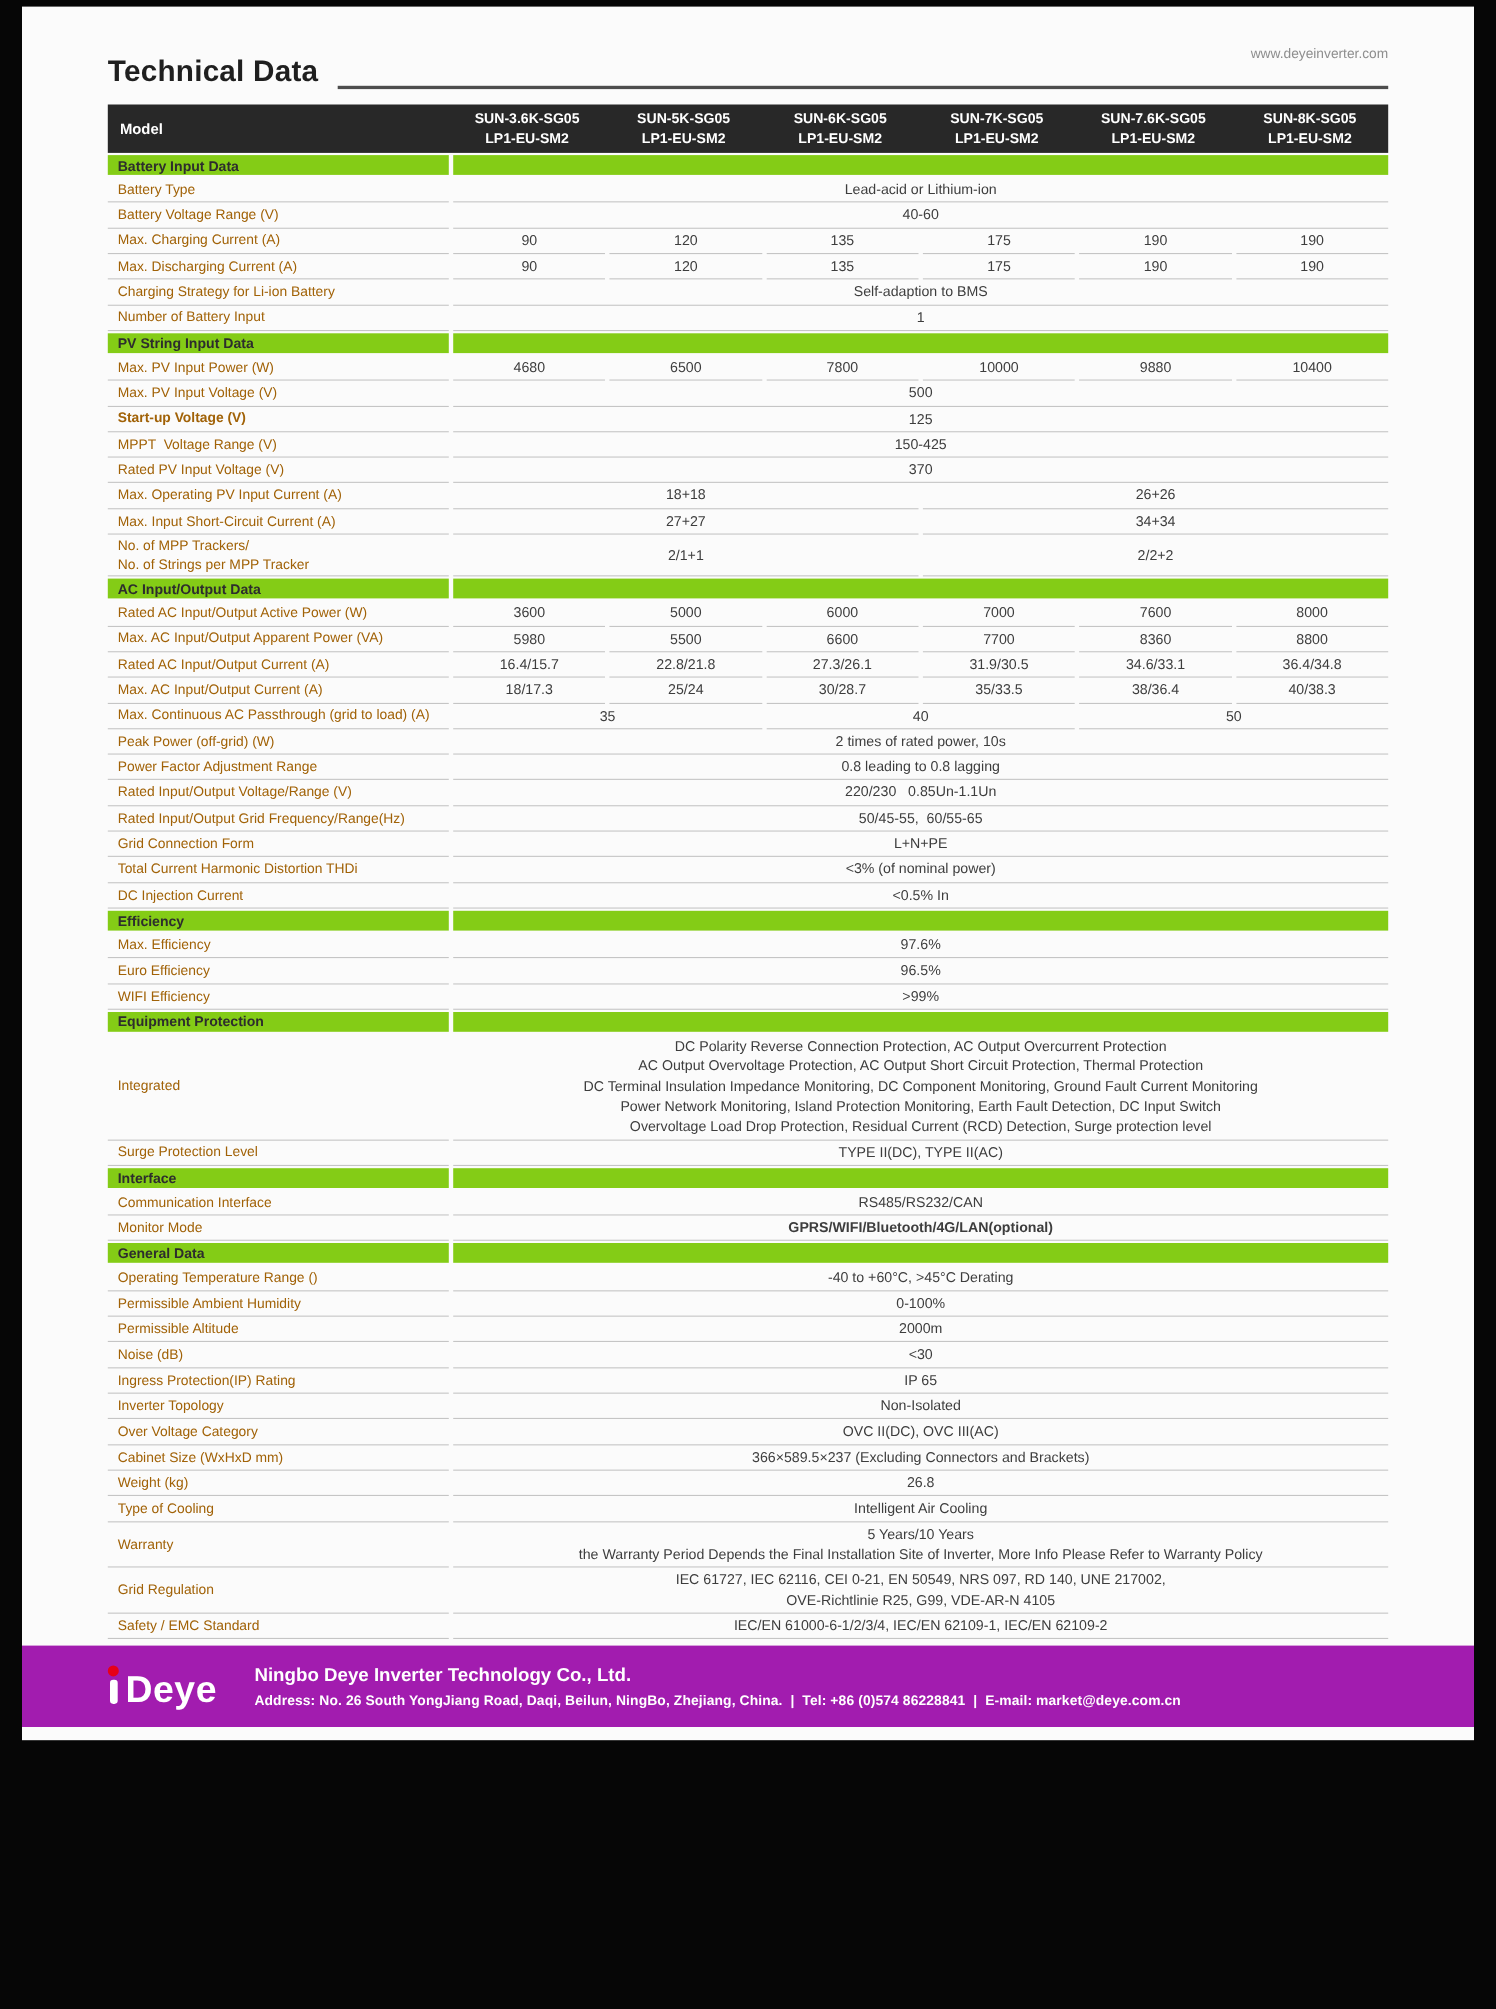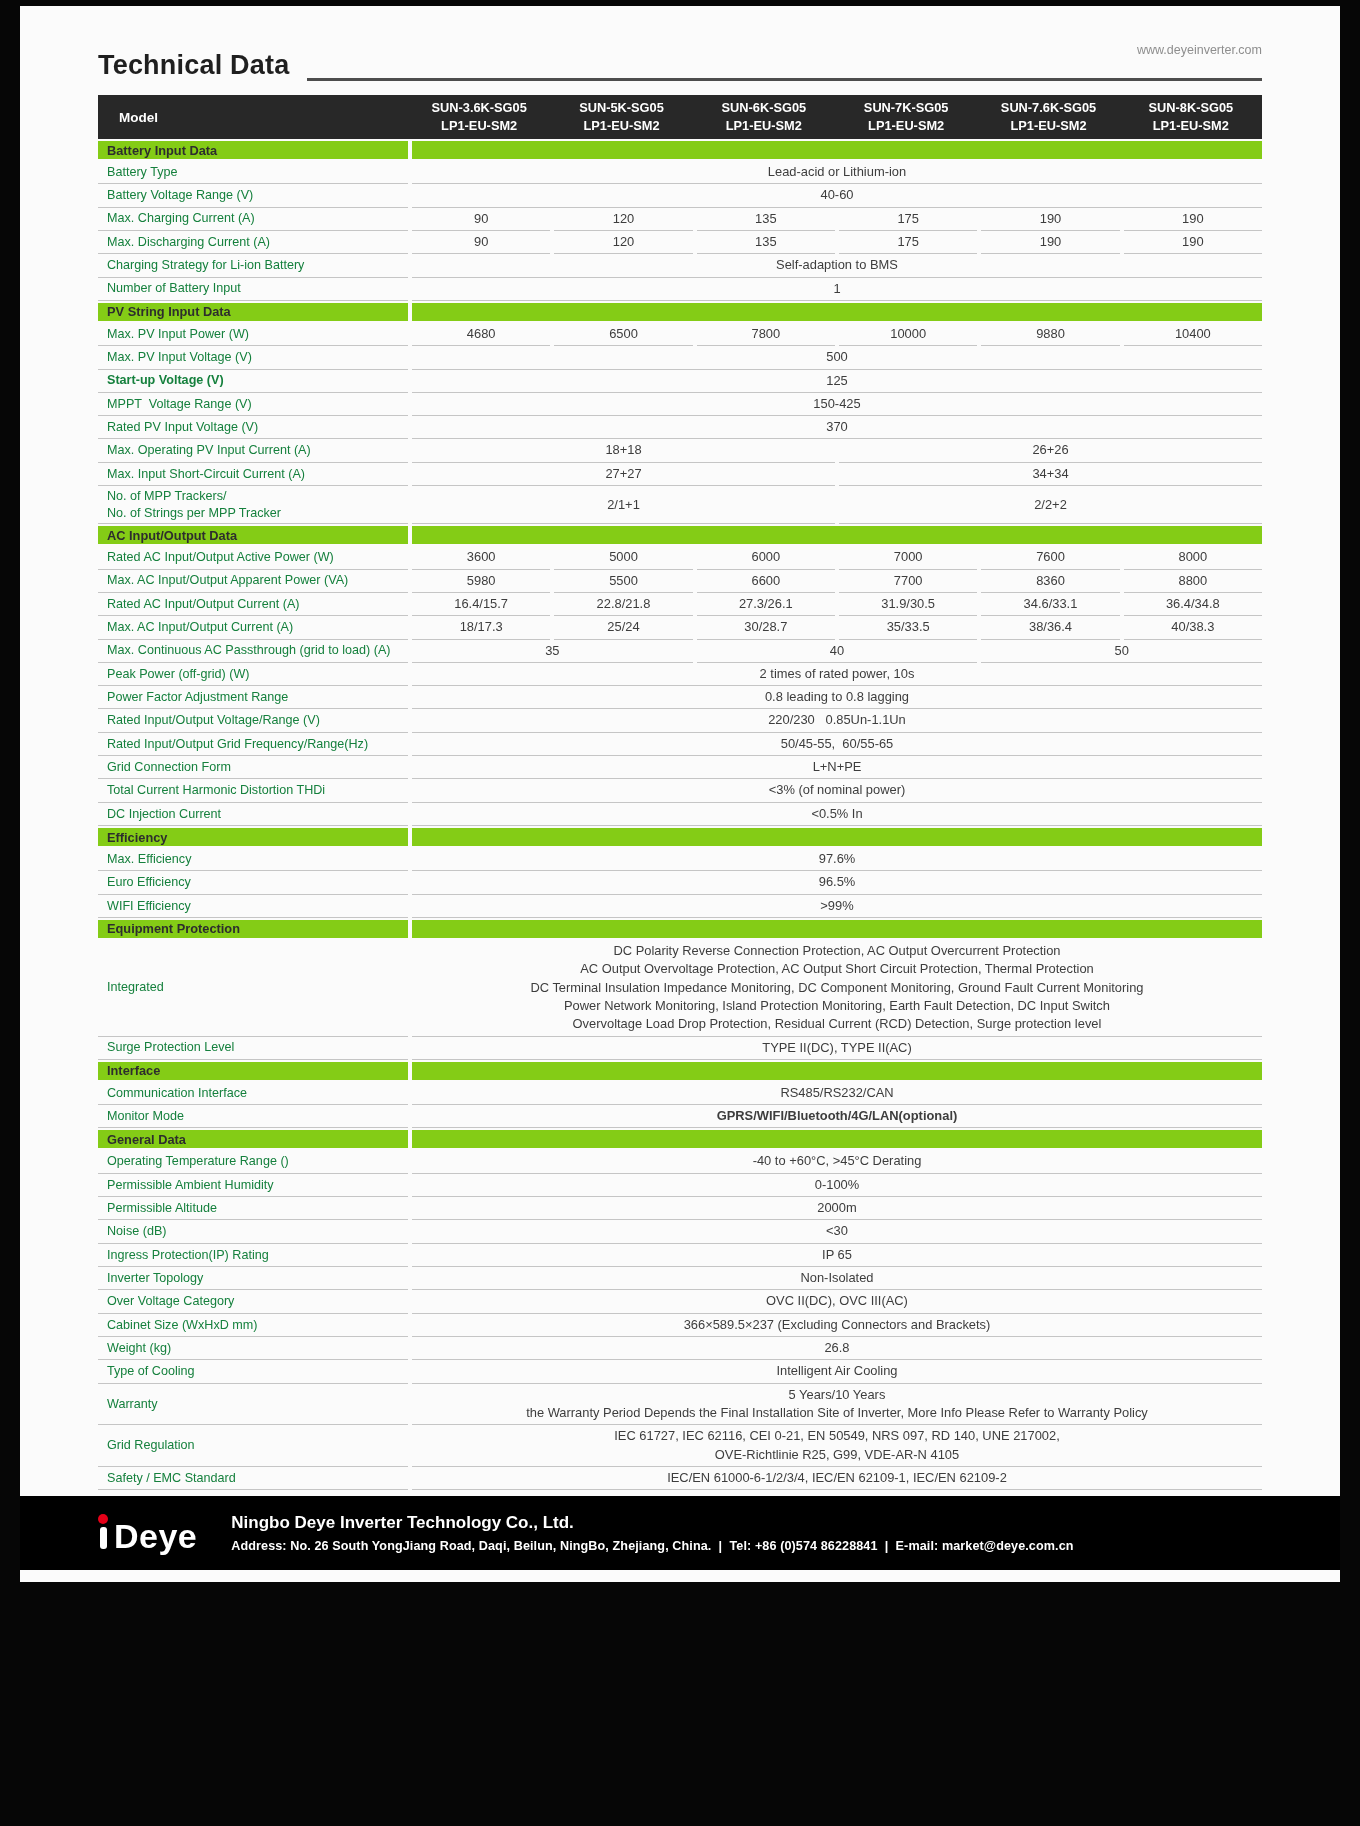--- a/index.html
+++ b/index.html
@@ -21,37 +21,37 @@
   .titlebar { display:flex; align-items:flex-end; }
   .title { font-size:27px; font-weight:bold; color:#1f1f1f; letter-spacing:0.2px; line-height:1.1; }
   .title-right { flex:1; margin-left:18px; border-bottom:3px solid #4d4d4d; padding-bottom:20px; text-align:right; }
   .website { font-size:12.5px; color:#8e8e8e; }
 
   .spec-table { margin-top:14px; }
   .thead {
     display:grid; grid-template-columns:310px repeat(6,1fr);
     background:#282828; color:#fff; min-height:44px; align-items:center;
   }
-  .thead-model { font-weight:bold; font-size:13.5px; padding-left:21px; }
+  .thead-model { font-weight:bold; font-size:13.5px; padding-left:11px; }
   .thead-cell { font-weight:bold; font-size:12.8px; text-align:center; white-space:pre-line; line-height:1.4; }
 
   .trow { display:grid; grid-template-columns:310px repeat(6,1fr); column-gap:4px; }
   .trow .cell { border-bottom:1px solid #c5c5c5; min-height:22px; display:flex; align-items:center; }
-  .cell.label { padding:2px 4px 2px 9px; font-size:12.6px; color:#15803d; white-space:pre; line-height:1.32; }
+  .cell.label { padding:2px 4px 2px 9px; font-size:12.6px; color:#a16207; white-space:pre; line-height:1.32; }
   .cell.label.bold { font-weight:bold; }
   .cell.value { justify-content:center; text-align:center; font-size:12.9px; color:#3d3d3d; white-space:pre-line; line-height:1.42; padding:2px 6px; }
 
   .trow.section { margin:2px 0; }
   .sec-label, .sec-fill { background:#84cc16; min-height:18px; }
   .sec-label { grid-column:1/2; font-size:12.8px; font-weight:bold; color:#2d2d2d; display:flex; align-items:center; padding-left:9px; }
   .sec-fill { grid-column:2/8; }
 
   .footer {
     margin-top:auto; margin-bottom:12px;
-    background:#000000; min-height:74px;
+    background:#a21caf; min-height:74px;
     display:flex; align-items:center; gap:34px;
     padding:8px 78px;
   }
   .logo { display:flex; align-items:flex-end; gap:6px; }
   .logo-i { display:flex; flex-direction:column; align-items:center; gap:3px; padding-bottom:4px; }
   .logo-dot { width:10px; height:10px; border-radius:50%; background:#e60018; }
   .logo-stem { width:7px; height:22px; background:#ffffff; border-radius:3px; }
   .logo-word { color:#fff; font-size:34px; font-weight:bold; line-height:1; letter-spacing:0.5px; }
   .footer-text { color:#fff; }
   .company { font-size:17px; font-weight:bold; margin-bottom:6px; }

